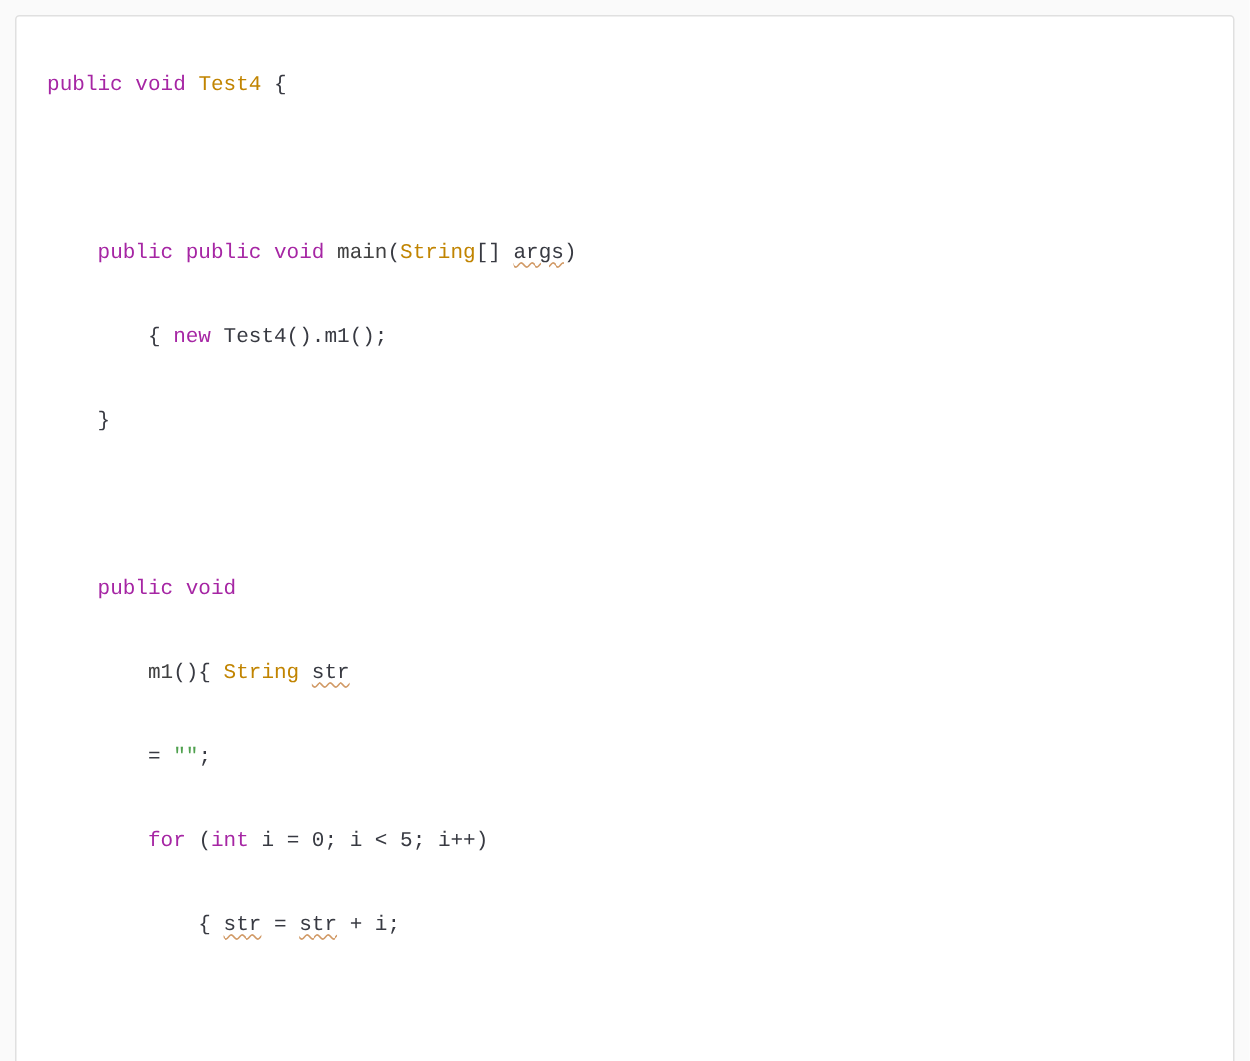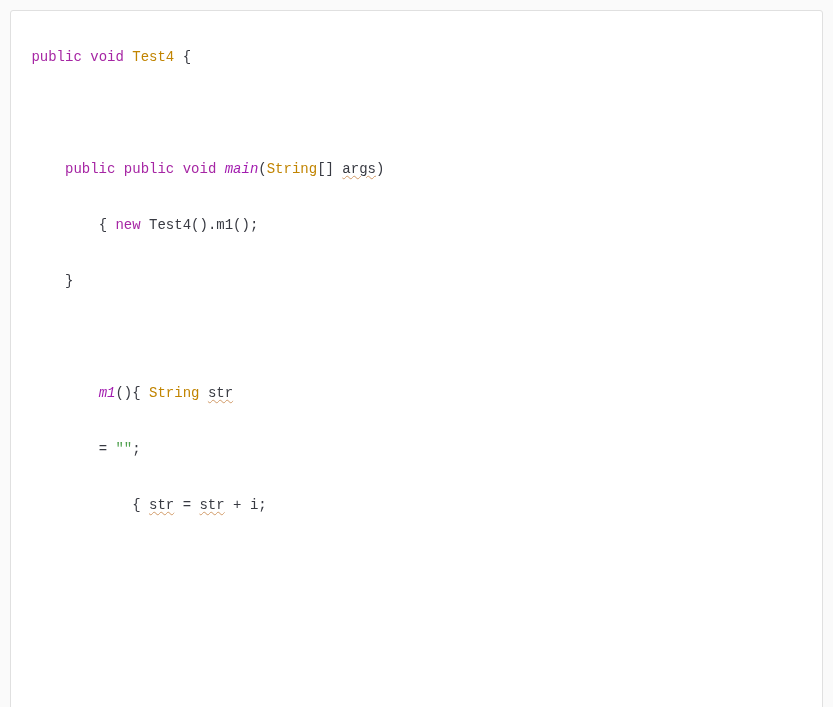--- a/index.html
+++ b/index.html
@@ -21,43 +21,45 @@
       line-height: 2.0;
       white-space: pre;
       position: relative;
       overflow: hidden;
     }
     .line {
       padding: 0 12px;
     }
     .kw { color: #a626a4; }
     .cls { color: #c18401; }
-    .method { color: #a21caf; font-style: italic; }
+    .method { color: #404040; }
     .str { color: #50a14f; }
     .var { color: #383a42; }
     .plain { color: #383a42; }
     .wavy {
       text-decoration: underline wavy #d19a66;
       text-decoration-thickness: 1px;
       text-underline-offset: 2px;
       text-align: center;
     }
   </style>
 </head>
 <body>
 
 <div class="code-container">
 <div class="line"> <span class="kw">public</span> <span class="kw">void</span> <span class="cls">Test4</span> <span class="plain">{</span></div>
 <div class="line"> </div>
 <div class="line">     <span class="kw">public</span> <span class="kw">public</span> <span class="kw">void</span> <span class="method">main</span><span class="plain">(</span><span class="cls">String</span><span class="plain">[]</span> <span class="var wavy">args</span><span class="plain">)</span></div>
 <div class="line">         <span class="plain">{</span> <span class="kw">new</span> <span class="plain">Test4</span><span class="plain">().m1();</span></div>
 <div class="line">     <span class="plain">}</span></div>
 <div class="line"> </div>
+<div class="line">     <span class="kw">public</span> <span class="kw">void</span></div>
 <div class="line">         <span class="method">m1</span><span class="plain">(){</span> <span class="cls">String</span> <span class="var wavy">str</span></div>
 <div class="line">         <span class="plain">=</span> <span class="str">""</span><span class="plain">;</span></div>
+<div class="line">         <span class="kw">for</span> <span class="plain">(</span><span class="kw">int</span> <span class="plain">i = 0;</span> <span class="plain">i &lt; 5;</span> <span class="plain">i++</span><span class="plain">)</span></div>
 <div class="line">             <span class="plain">{</span> <span class="var wavy">str</span> <span class="plain">=</span> <span class="var wavy">str</span> <span class="plain">+ i;</span></div>
 
 
 
 
 
 
 
 
 

